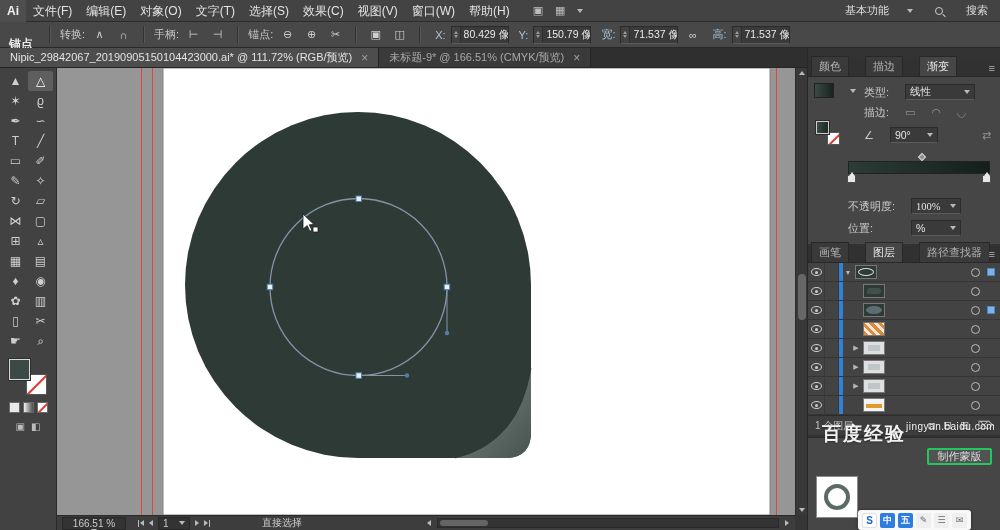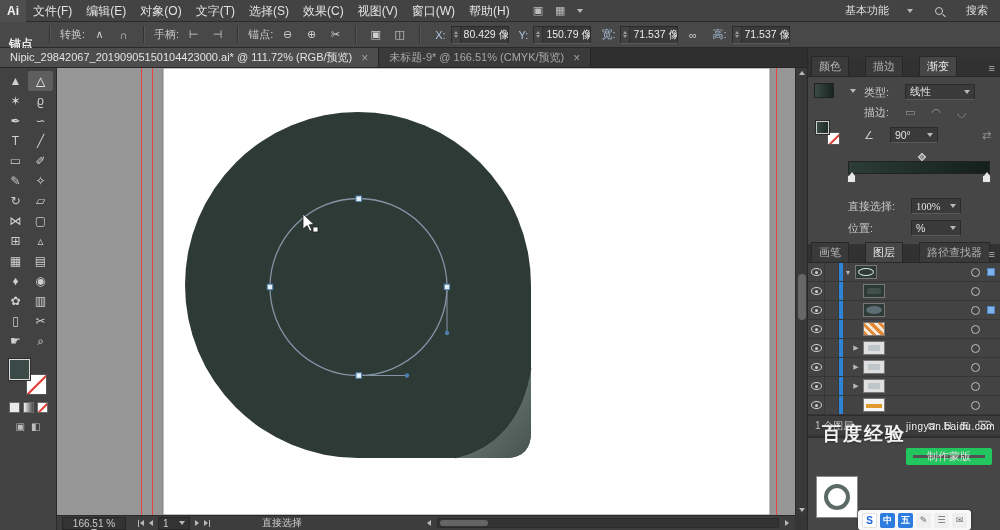--- a/index.html
+++ b/index.html
@@ -162,22 +162,22 @@
   .l-target { width:9px; height:9px; border:1px solid #bcbcbc; border-radius:50%; margin-right:7px; }
   .l-sel { width:8px; height:8px; margin-right:5px; }
   .l-sel.on { background:#7fb3e8; border:1px solid #4d87c8; }
   .layers-footer { position:absolute; left:0; right:0; top:367px; height:20px; background:#3d3d3d;
                    border-top:1px solid #2c2c2c; display:flex; align-items:center; padding:0 7px;
                    font-size:10px; color:#c6c6c6; }
   .lf-icons { margin-left:auto; display:flex; gap:8px; color:#bdbdbd; font-size:11px; }
 
   
   .trans-body { position:absolute; left:0; right:0; top:389px; bottom:0; background:#464646; border-top:1px solid #2c2c2c; }
-  .make-mask { position:absolute; right:8px; top:10px; width:86px; height:17px; background:#525252;
-               border:7px solid #22c55e; border-radius:2px; font-size:11px; color:#dddddd;
+  .make-mask { position:absolute; right:8px; top:10px; width:65px; height:17px; background:#525252;
+               border:2px solid #22c55e; border-radius:2px; font-size:11px; color:#dddddd;
                display:flex; align-items:center; justify-content:center; white-space:nowrap; }
   .trans-thumb { position:absolute; left:8px; top:38px; width:42px; height:42px; background:#ffffff;
                  border:1px solid #8a8a8a; }
   .trans-thumb::after { content:""; position:absolute; inset:7px; border:4px solid #5c6a66; border-radius:50%; }
 
   
   .watermark { position:absolute; left:815px; top:418px; width:180px; display:flex; align-items:center;
                gap:7px; color:#ffffff; opacity:.93; text-shadow:0 1px 2px rgba(0,0,0,.35); pointer-events:none; }
   .wm-text { display:flex; flex-direction:row; }
   .wm-title { font-size:19px; font-weight:bold; letter-spacing:2px; white-space:nowrap; }
@@ -445,21 +445,21 @@
           <span class="tri tri-d"></span>
         </span>
         <span class="gray-icon" style="margin-left:28px;">⇄</span>
       </div>
       <div class="gslider">
         <span class="gmid"></span>
         <span class="gstop" style="left:-2px;"></span>
         <span class="gstop" style="right:-2px;"></span>
       </div>
       <div class="g-row" style="left:40px; top:121px;">
-        <span>直接选择:</span>
+        <span>不透明度:</span>
         <span class="dd" style="width:50px;font-family:Liberation Serif, serif;">
           <span>100%</span>
           <span class="tri tri-d"></span>
         </span>
       </div>
       <div class="g-row" style="left:40px; top:143px;">
         <span>位置:</span>
         <span class="dd" style="width:50px; margin-left:22px;">
           <span>%</span>
           <span class="tri tri-d"></span>

